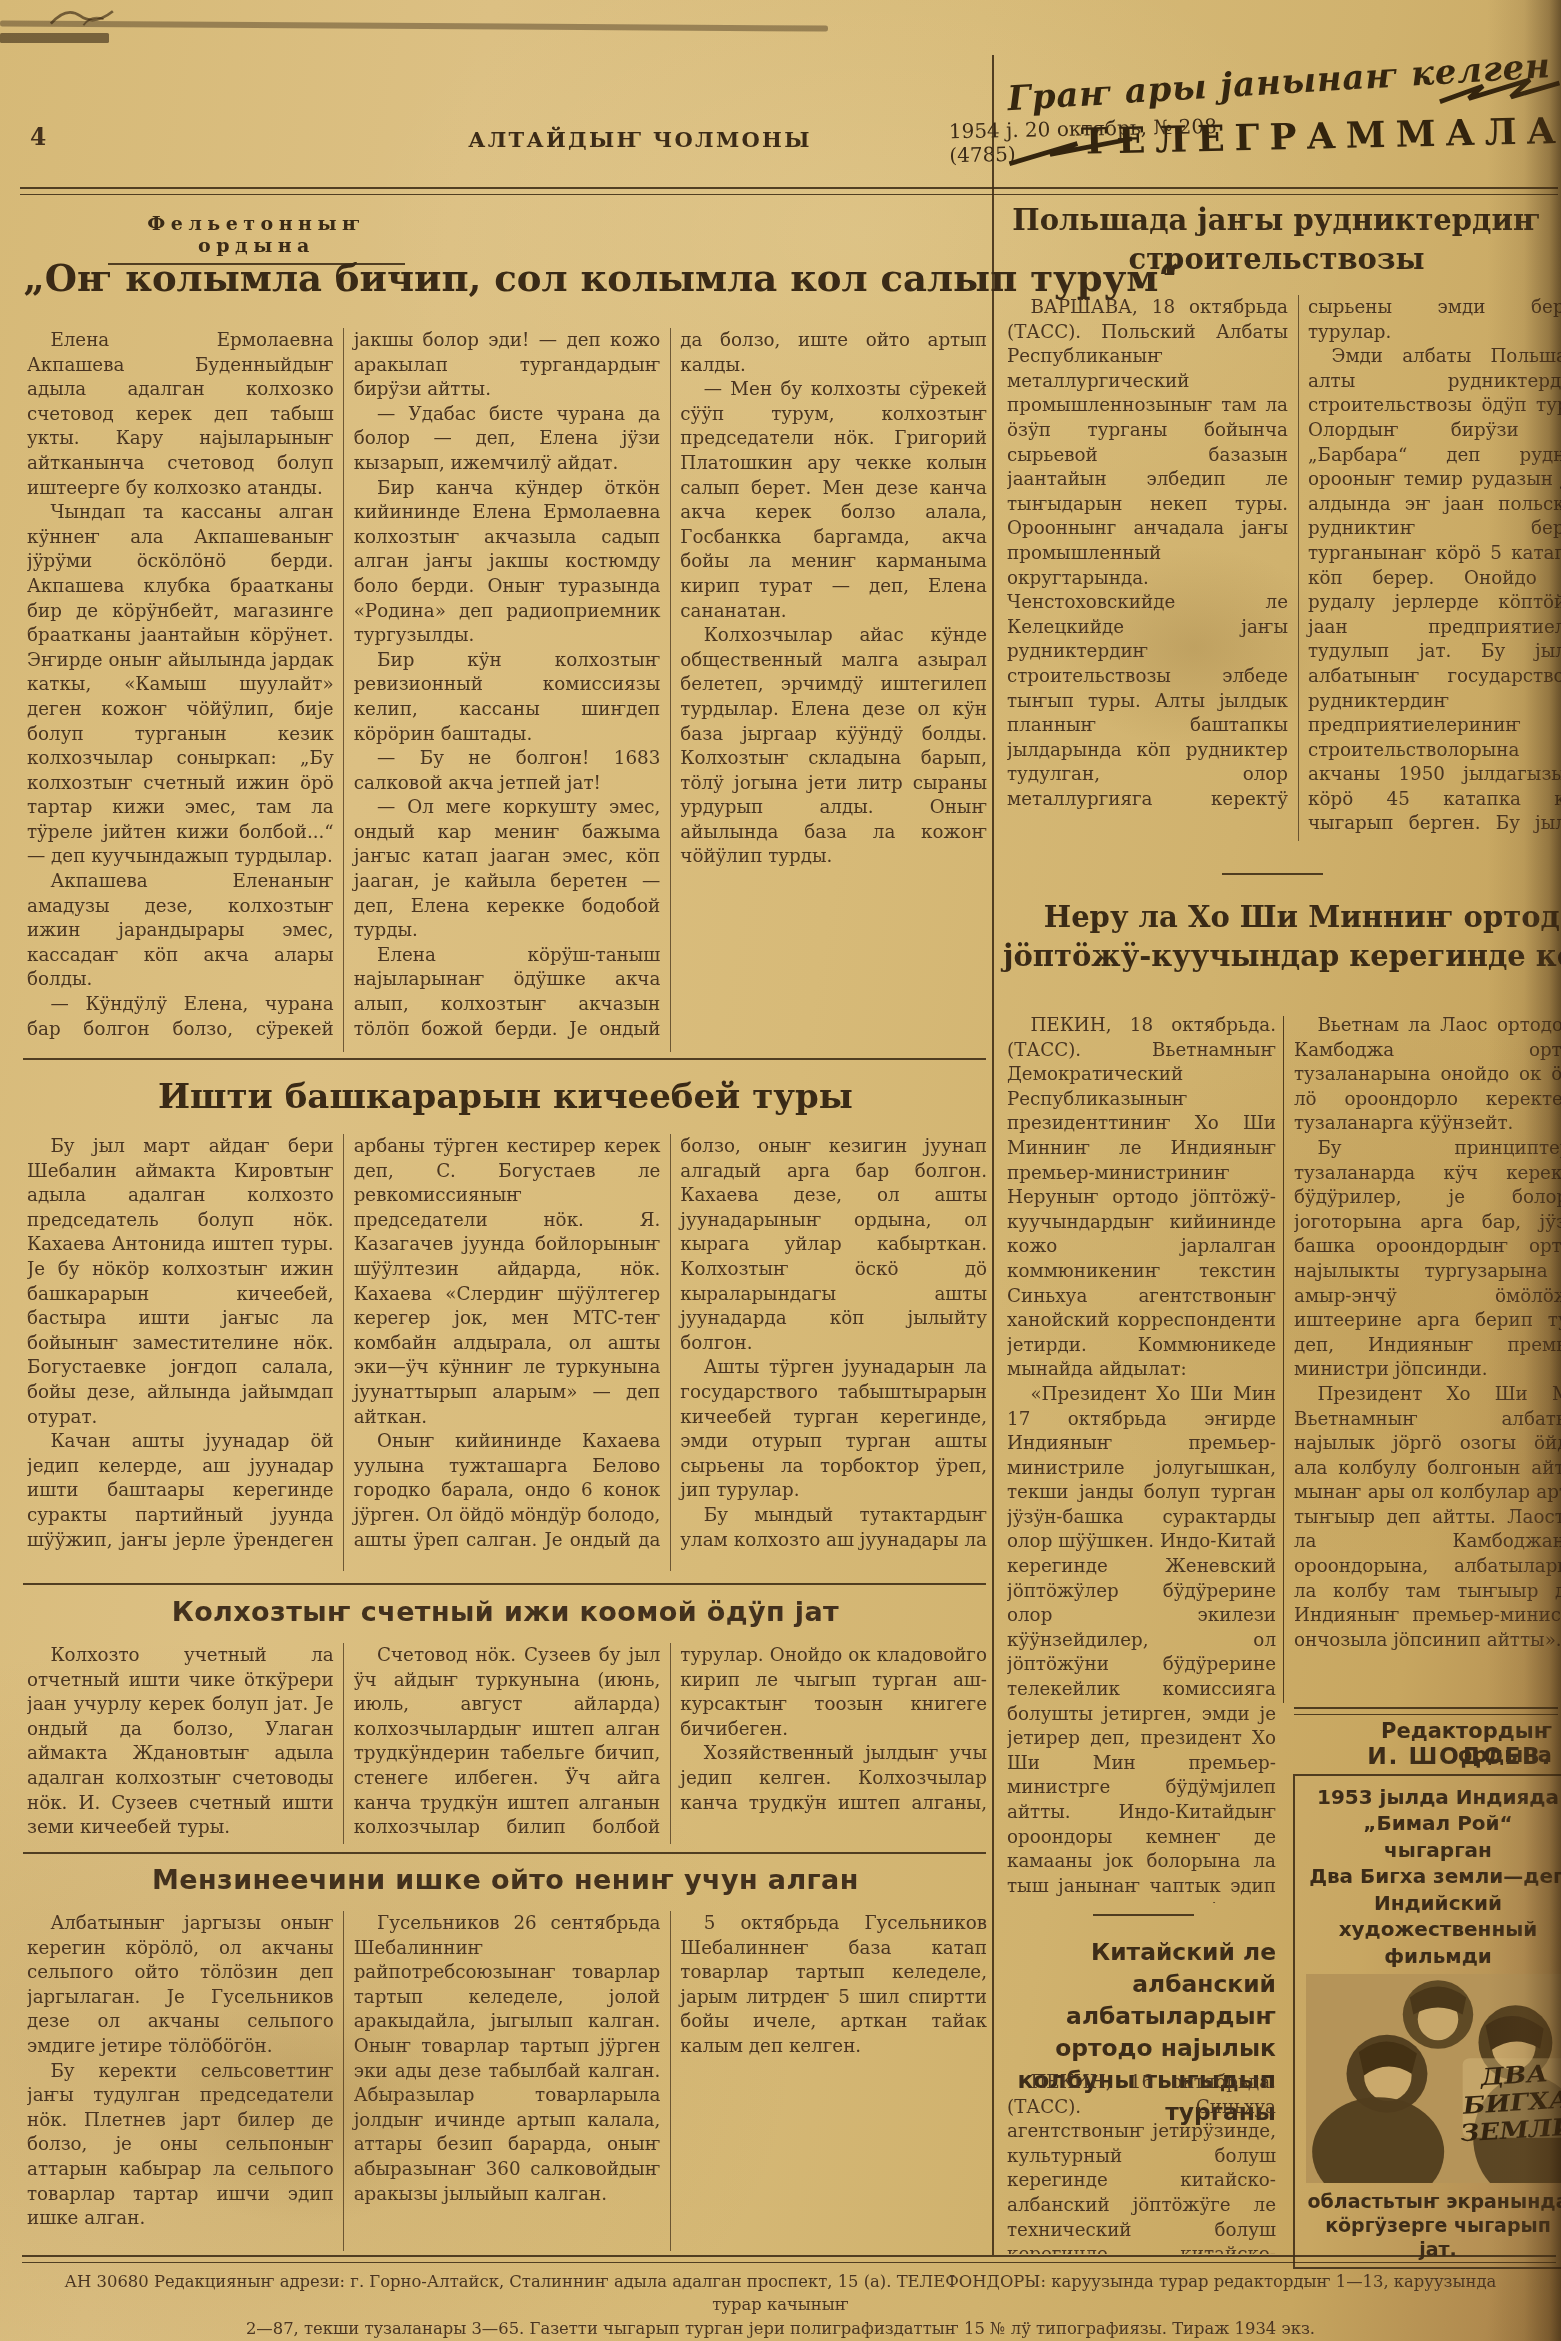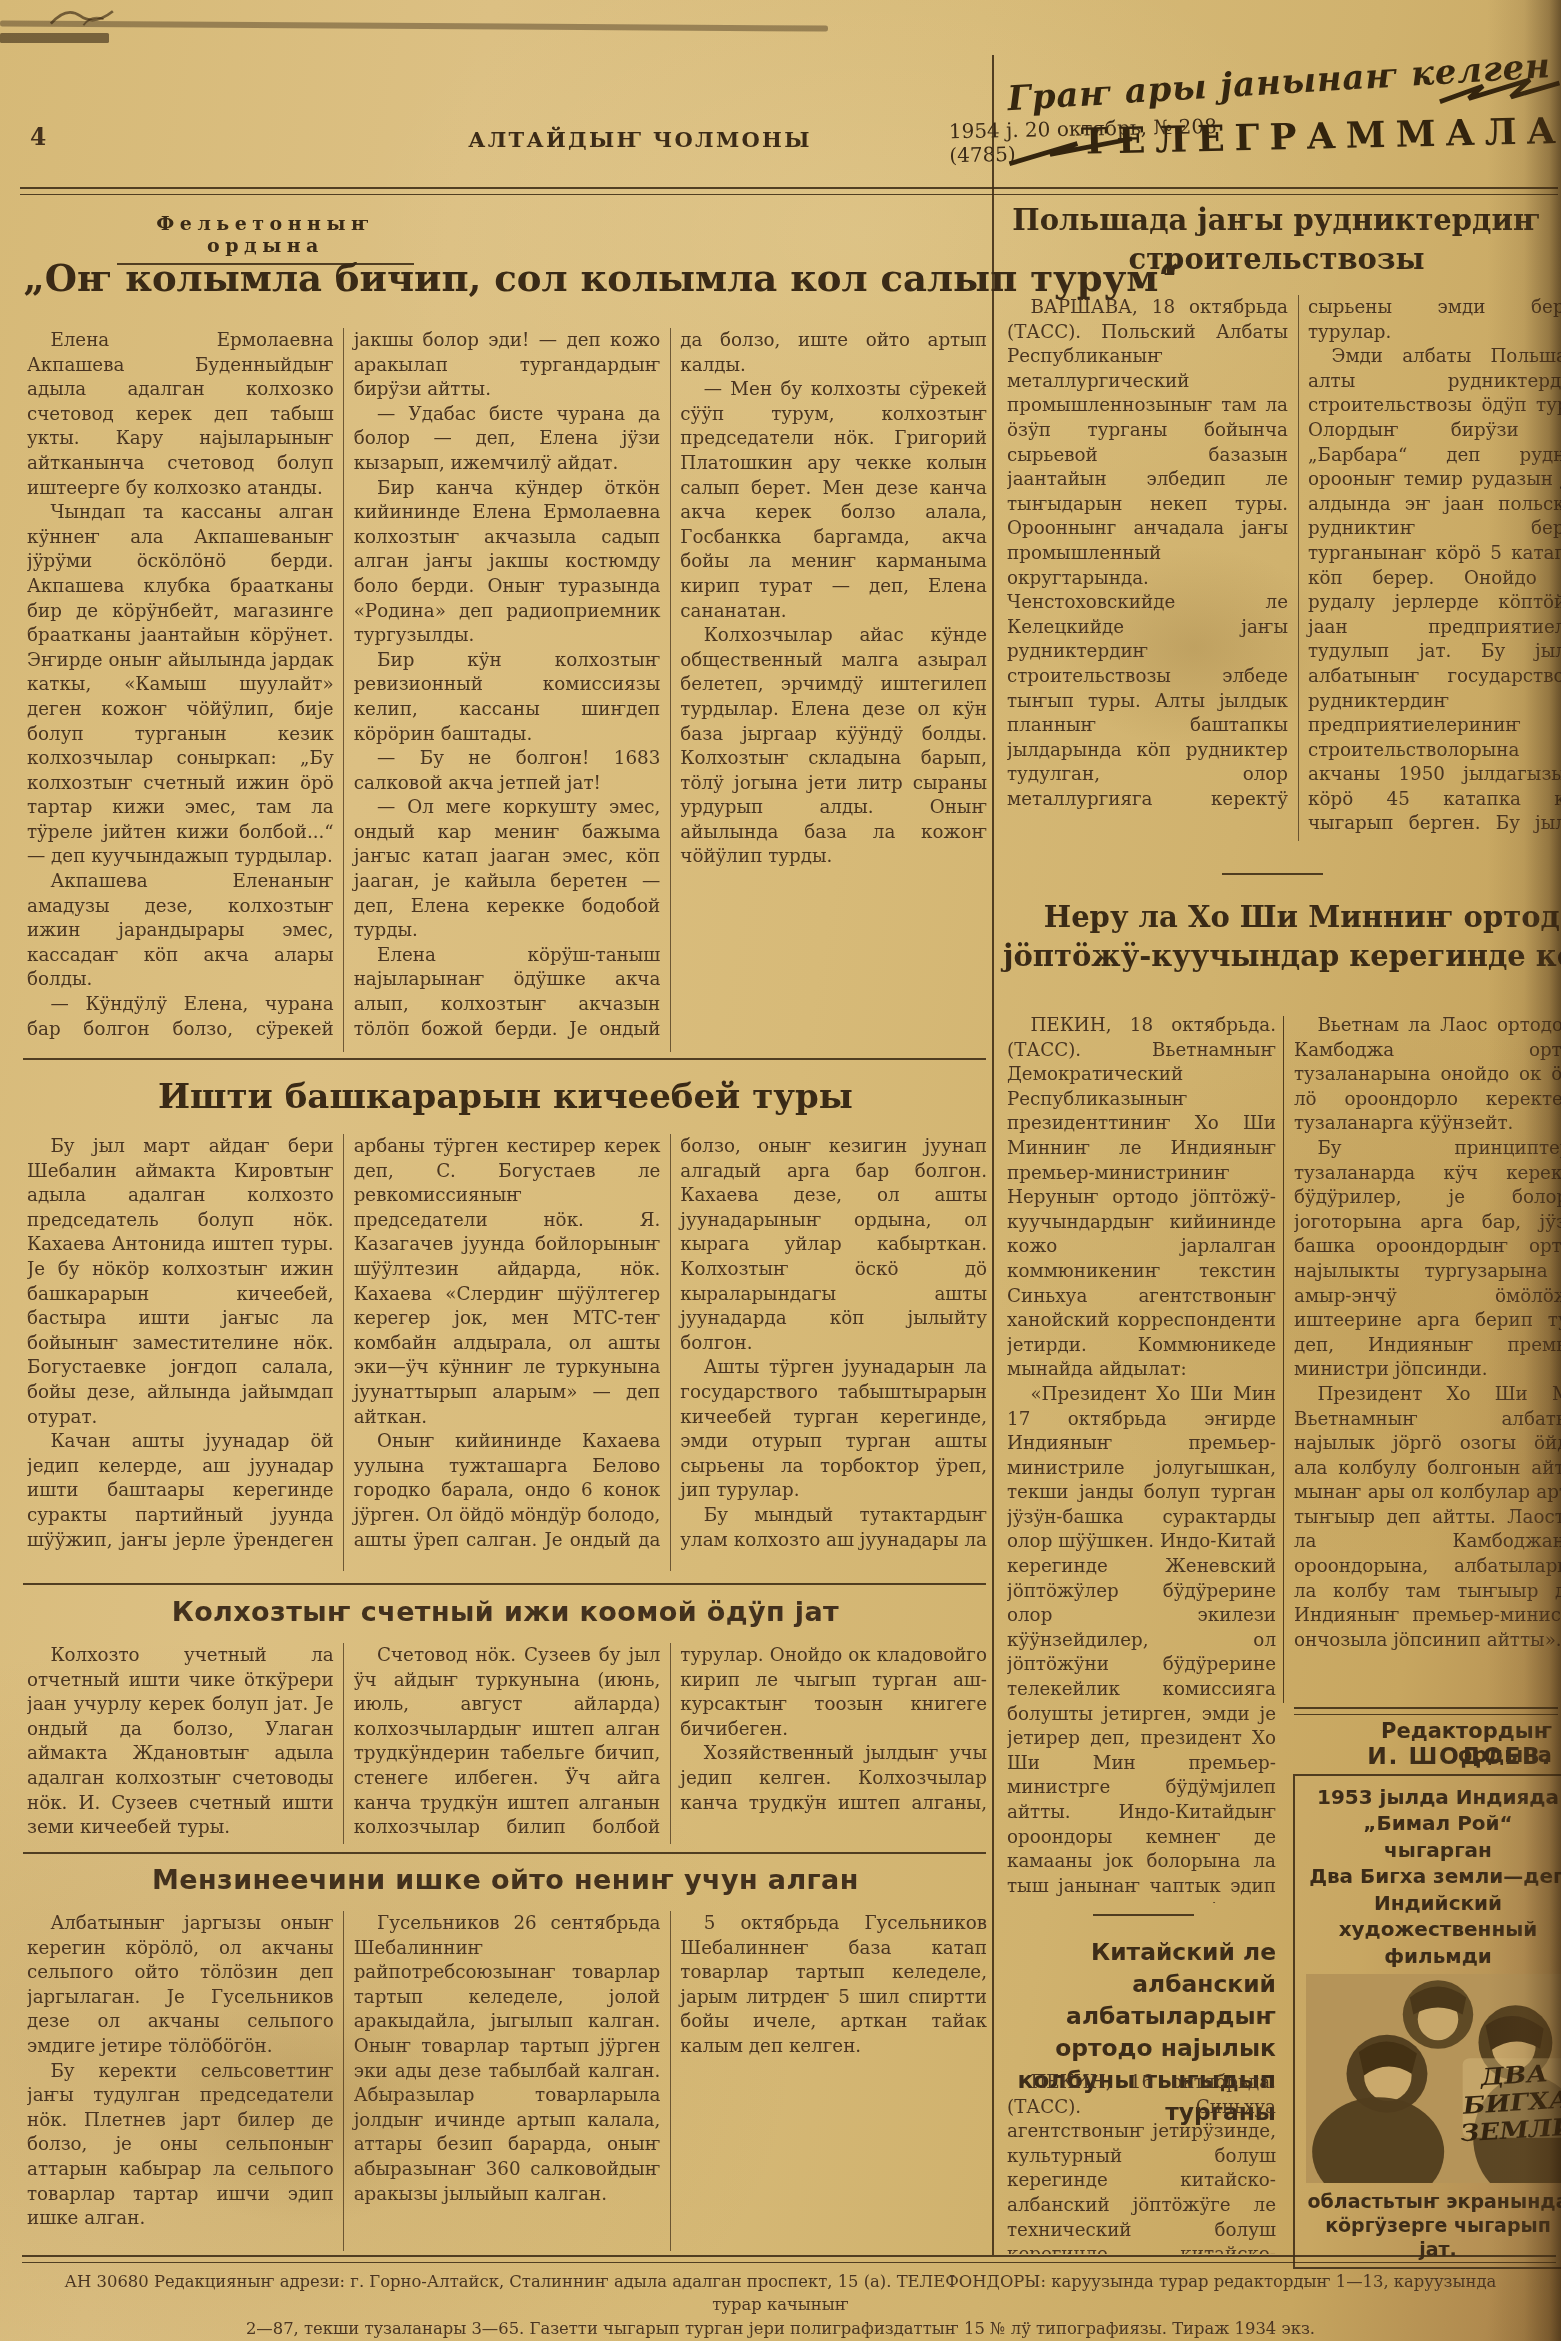--- a/index.html
+++ b/index.html
@@ -83,21 +83,21 @@
   <div class="abs stain" style="left:141px;top:1991px;width:328px;height:234px;"></div>
   <div class="abs stain" style="left:1054px;top:546px;width:281px;height:203px;"></div>
 
   <div class="abs pagenum" style="left:30px;top:123px;">4</div>
   <div class="abs masthead" style="left:437px;top:127px;width:406px;">АЛТАЙДЫҤ ЧОЛМОНЫ</div>
   <div class="abs issue" style="left:949px;top:116px;width:328px;">1954 ј. 20 октябрь, № 208 (4785)</div>
   <div class="abs rule-double" style="left:19.5px;top:187px;width:1538px;"></div>
 
   <div class="abs vrule" style="left:992px;top:55px;height:2200px;"></div>
 
-  <div class="abs kicker" style="left:117px;top:212px;width:297px;">Фельетонныҥ ордына</div>
+  <div class="abs kicker" style="left:108px;top:212px;width:297px;">Фельетонныҥ ордына</div>
   <div class="abs headline-main" style="left:23.4px;top:256px;width:964px;">„Оҥ колымла бичип, сол колымла кол салып турум“</div>
   <div class="abs body-text col3" style="left:27px;top:328px;width:960px;height:724px;">
     <div>
         <p>Елена Ермолаевна Акпашева Буденныйдыҥ адыла адалган колхозко счетовод керек деп табыш укты. Кару најыларыныҥ айтканынча счетовод болуп иштеерге бу колхозко атанды.</p>
         <p>Чындап та кассаны алган кӱннеҥ ала Акпашеваныҥ јӱрӱми ӧскӧлӧнӧ берди. Акпашева клубка браатканы бир де кӧрӱнбейт, магазинге браатканы јаантайын кӧрӱнет. Эҥирде оныҥ айылында јардак каткы, «Камыш шуулайт» деген кожоҥ чӧйӱлип, бије болуп турганын кезик колхозчылар соныркап: „Бу колхозтыҥ счетный ижин ӧрӧ тартар кижи эмес, там ла тӱреле јийтен кижи болбой...“ — деп куучындажып турдылар.</p>
         <p>Акпашева Еленаныҥ амадузы дезе, колхозтыҥ ижин јарандырары эмес, кассадаҥ кӧп акча алары болды.</p>
         <p>— Кӱндӱлӱ Елена, чурана бар болгон болзо, сӱрекей јакшы болор эди! — деп кожо аракылап тургандардыҥ бирӱзи айтты.</p>
         <p>— Удабас бисте чурана да болор — деп, Елена јӱзи кызарып, ижемчилӱ айдат.</p>
         <p>Бир канча кӱндер ӧткӧн кийининде Елена Ермолаевна колхозтыҥ акчазыла садып алган јаҥы јакшы костюмду боло берди. Оныҥ туразында «Родина» деп радиоприемник тургузылды.</p>
         <p>Бир кӱн колхозтыҥ ревизионный комиссиязы келип, кассаны шиҥдеп кӧрӧрин баштады.</p>

